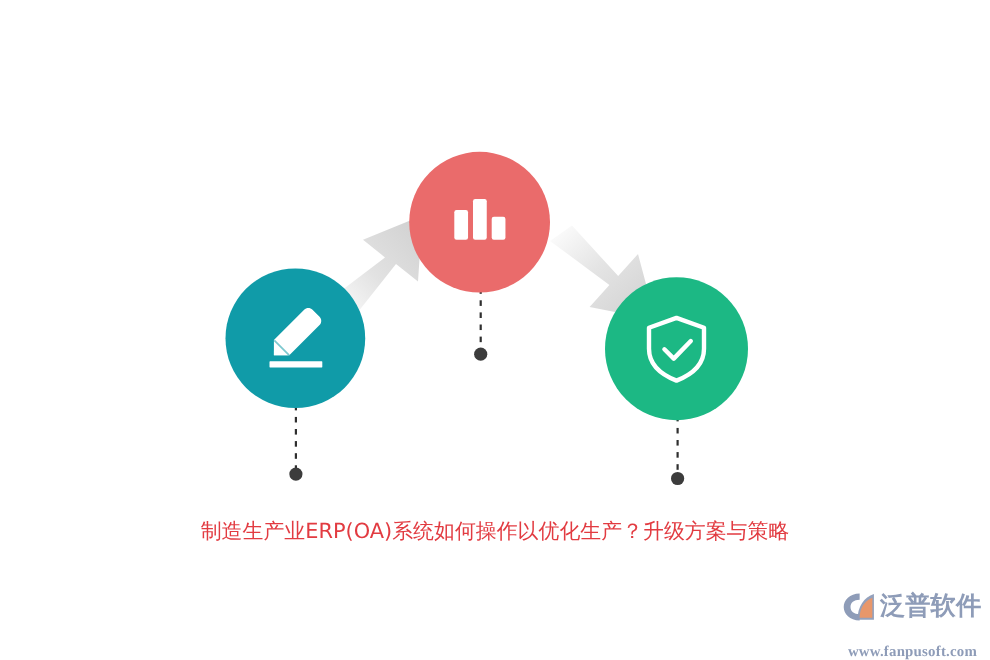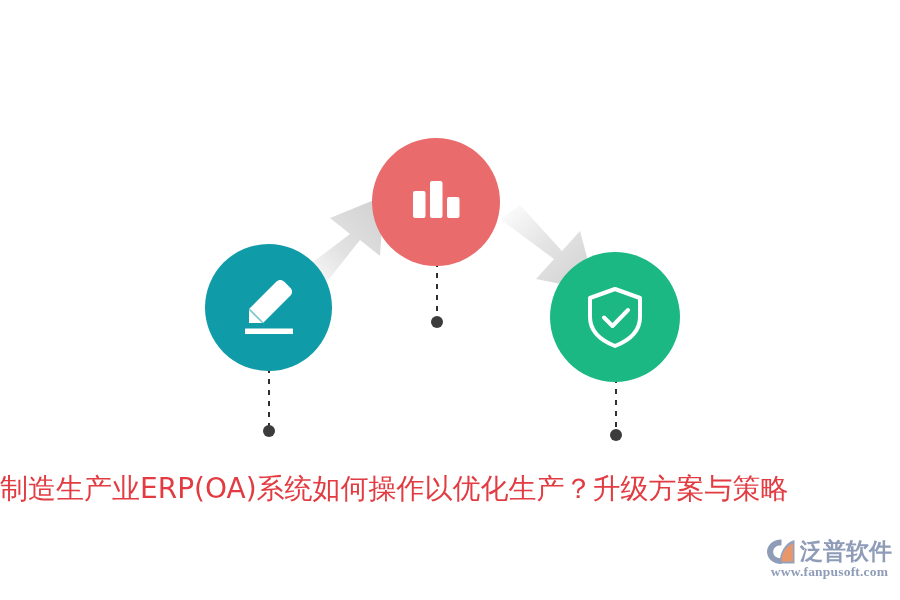--- a/index.html
+++ b/index.html
@@ -95,23 +95,24 @@
   .dot-1 { left: 263px; top: 425px; }
   .dot-2 { left: 431px; top: 316px; }
   .dot-3 { left: 610px; top: 429px; }
 
   
   .title {
     position: absolute;
     left: 0;
     top: 470px;
     width: 900px;
+    text-align: center;
     color: #E23B41;
     font-family: "DejaVu Sans", "Liberation Sans", sans-serif;
-    font-size: 28px;
+    font-size: 19px;
     font-weight: 500;
     letter-spacing: 0px;
     white-space: nowrap;
   }
 
   
   .brand {
     position: absolute;
     left: 766px;
     top: 538px;
@@ -133,21 +134,21 @@
     font-weight: 700;
     line-height: 1;
     letter-spacing: 0px;
   }
   .brand-url {
     color: #8E9CB8;
     font-family: "Liberation Serif", "DejaVu Serif", serif;
     font-size: 13.5px;
     font-weight: 700;
     line-height: 1;
-    margin-top: 0;
+    margin-top: 20px;
     margin-left: 1px;
     letter-spacing: 0.2px;
   }
 </style>
 </head>
 <body>
 
 <div class="canvas">
 
   <div class="stem stem-1"></div>

